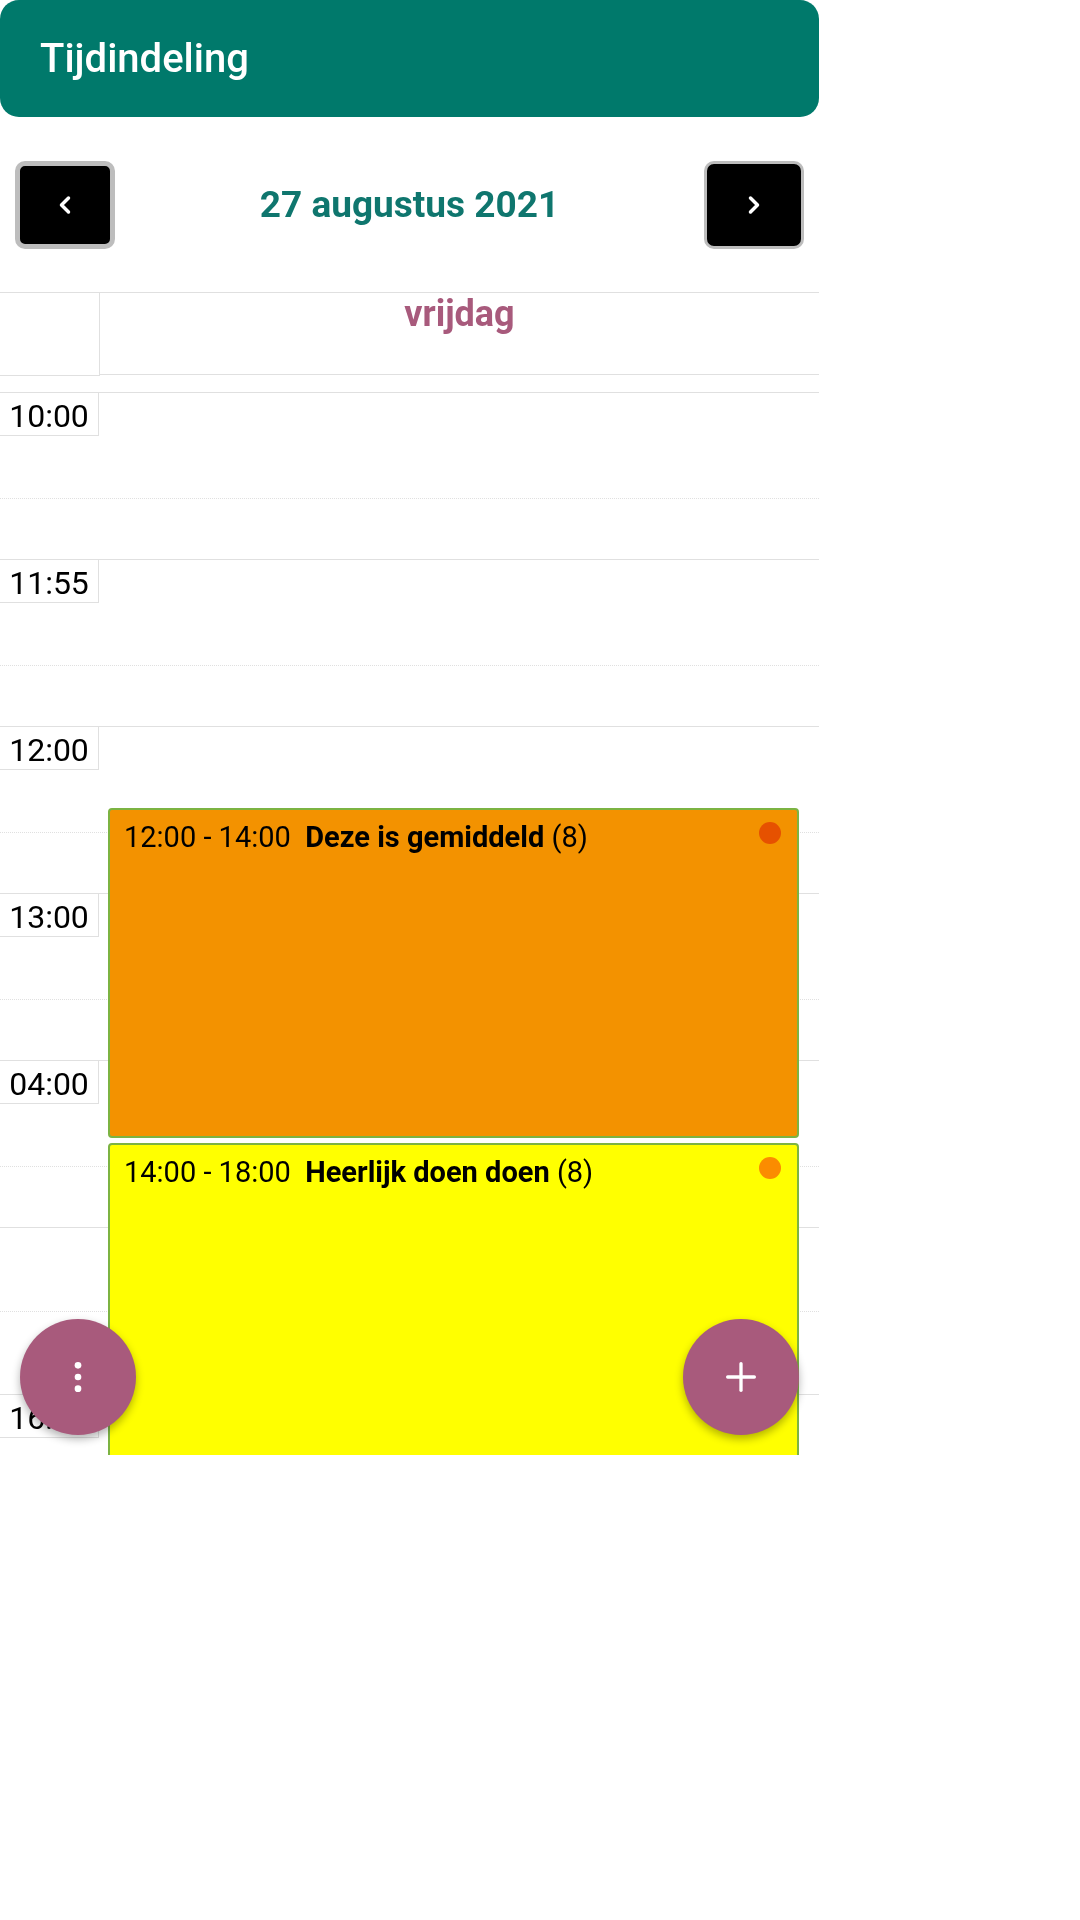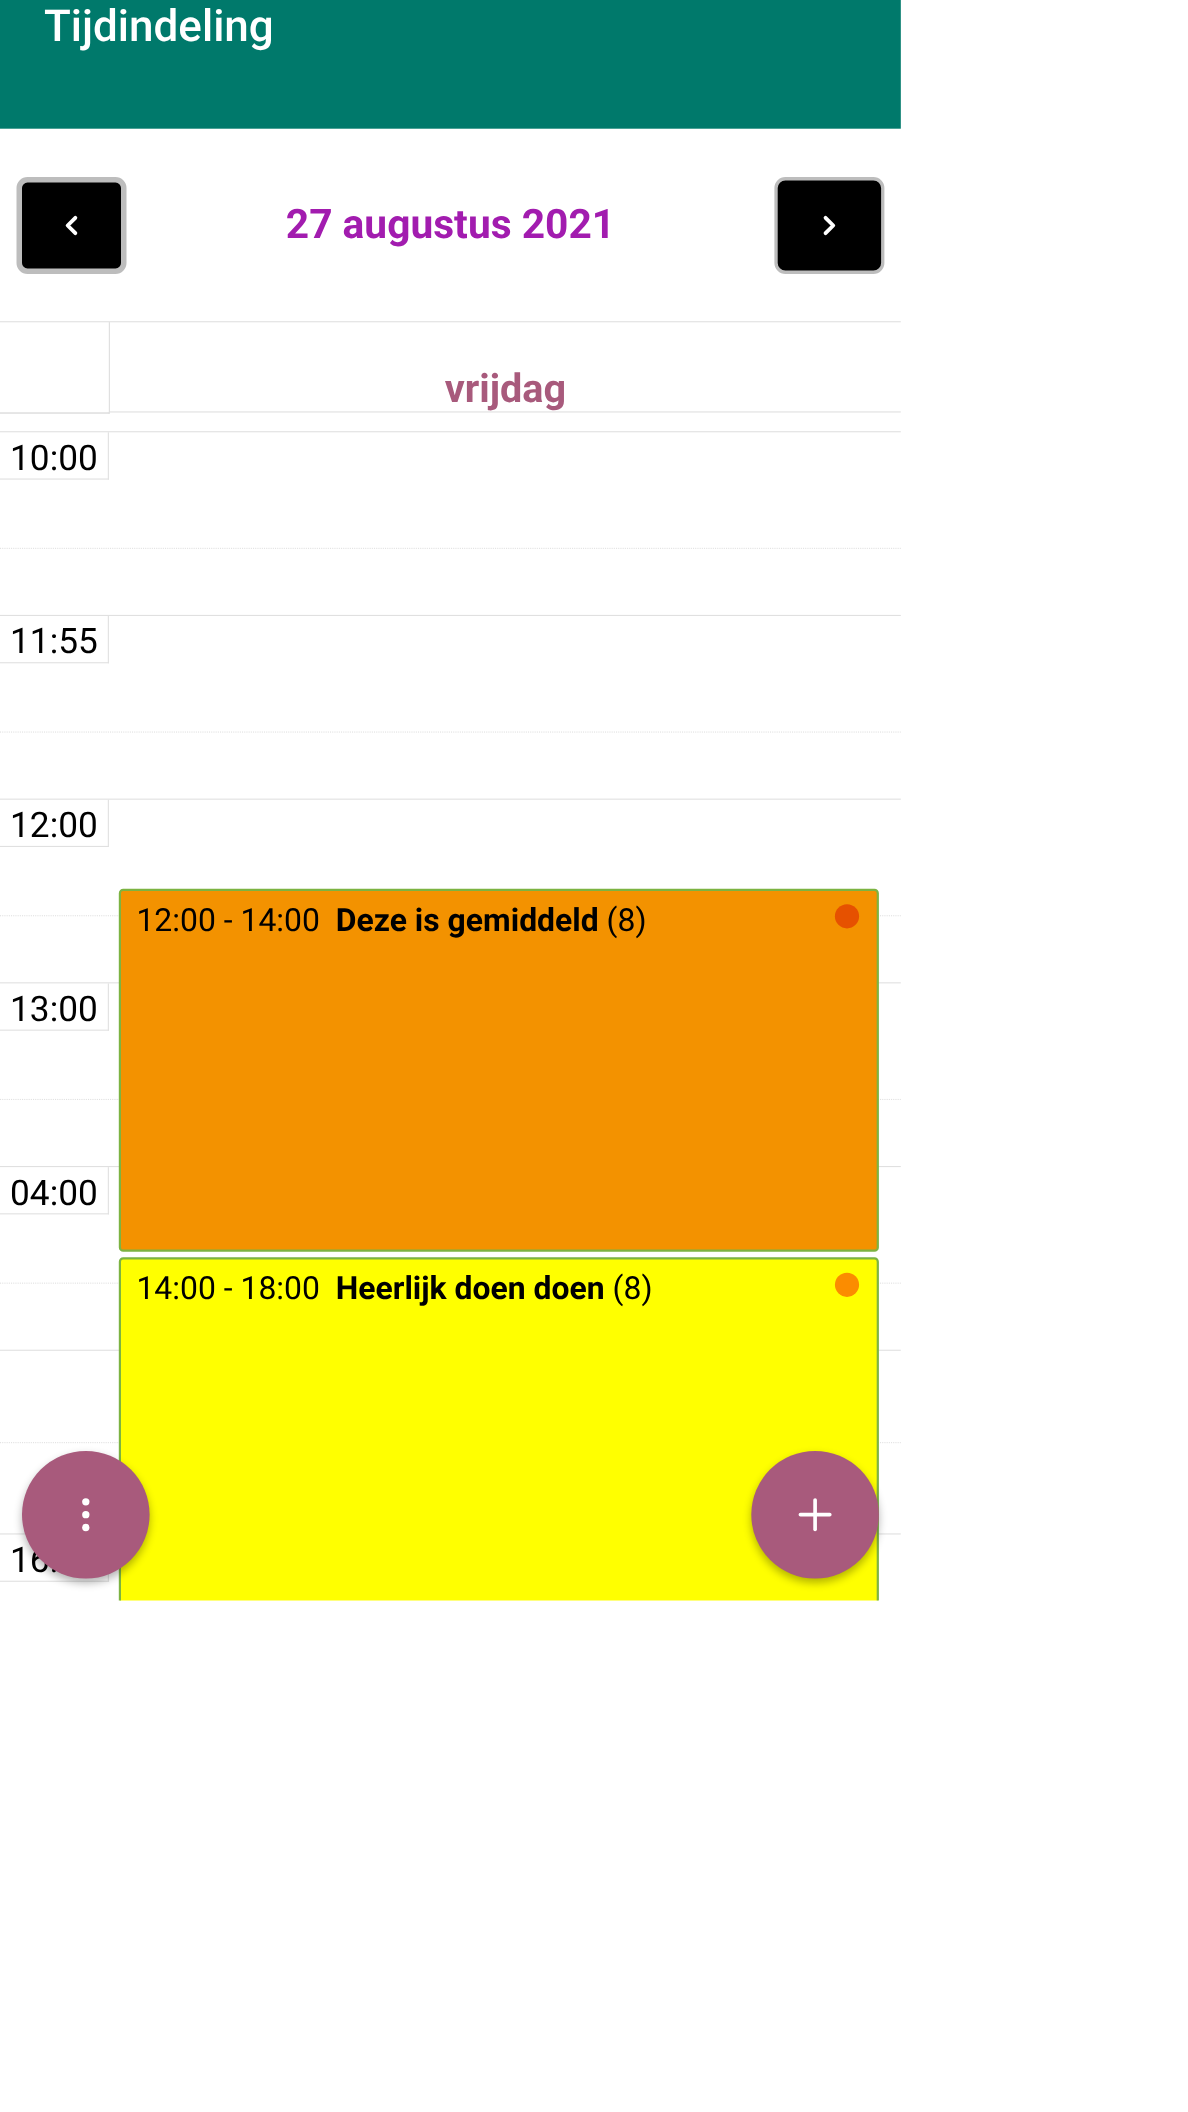--- a/index.html
+++ b/index.html
@@ -12,22 +12,23 @@
       width: 819px;
       height: 1455px;
       background: #ffffff;
       position: relative;
       overflow: hidden;
     }
     .header {
       background: #00796b;
       height: 117px;
       display: flex;
-      align-items: flex-start;
+      align-items: center;
       padding-left: 40px;
+      border-radius: 19px;
     }
     .header-title {
       color: #ffffff;
       font-size: 40px;
       font-weight: 500;
     }
     .date-nav {
       height: 175px;
       display: flex;
       align-items: center;
@@ -48,33 +49,33 @@
     .nav-btn.active {
       border: 5px solid #bdbdbd;
     }
     .nav-btn svg {
       width: 28px;
       height: 28px;
     }
     .date-title {
       font-size: 37px;
       font-weight: 700;
-      color: #a21caf;
+      color: #0f766e;
     }
     .schedule-container {
       position: relative;
       border-top: 1px solid #e0e0e0;
     }
     .day-header {
       height: 82px;
       border-bottom: 1px solid #e0e0e0;
       border-left: 1px solid #e0e0e0;
       margin-left: 99px;
       display: flex;
-      align-items: flex-end;
+      align-items: flex-start;
       justify-content: center;
       position: relative;
     }
     .day-header::before {
       content: '';
       position: absolute;
       left: -100px;
       top: 0;
       width: 99px;
       height: 82px;

